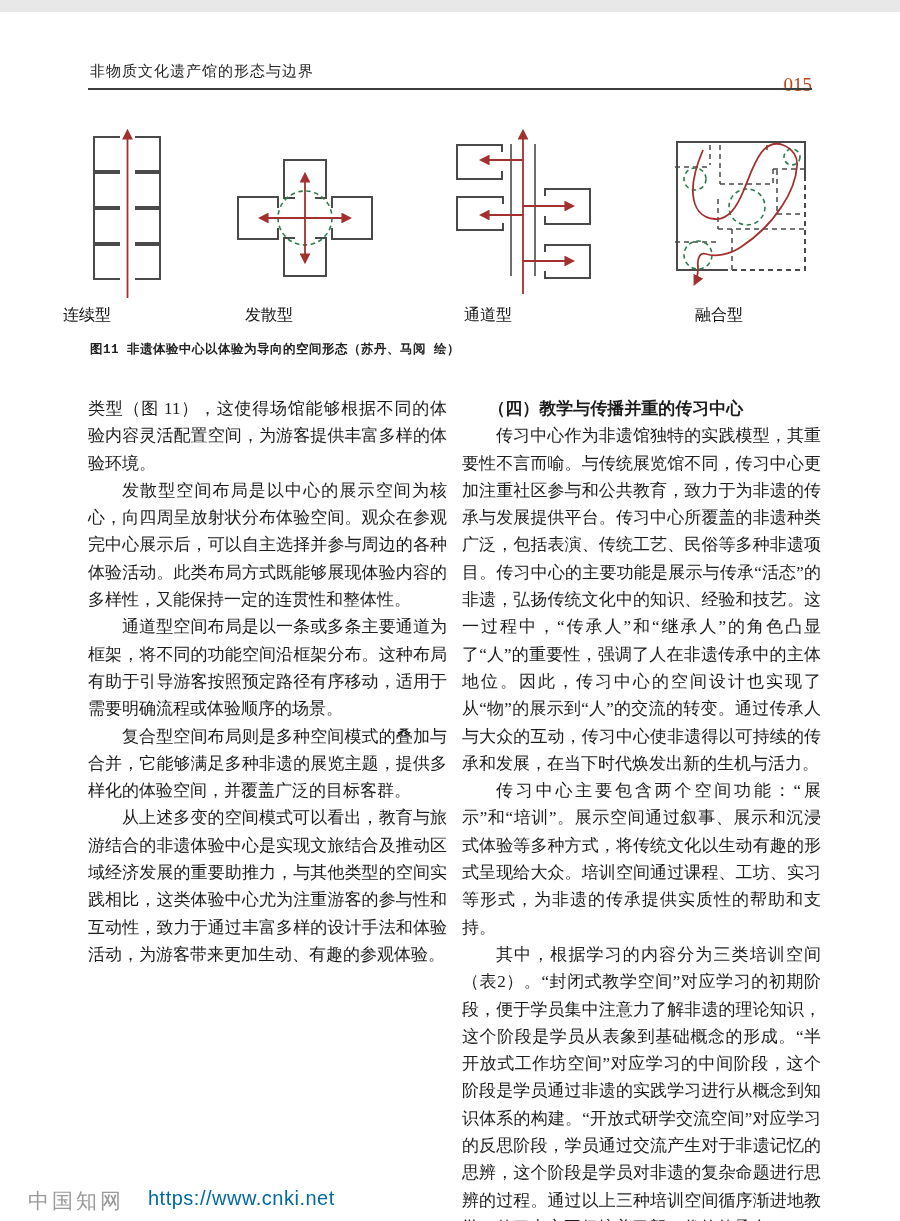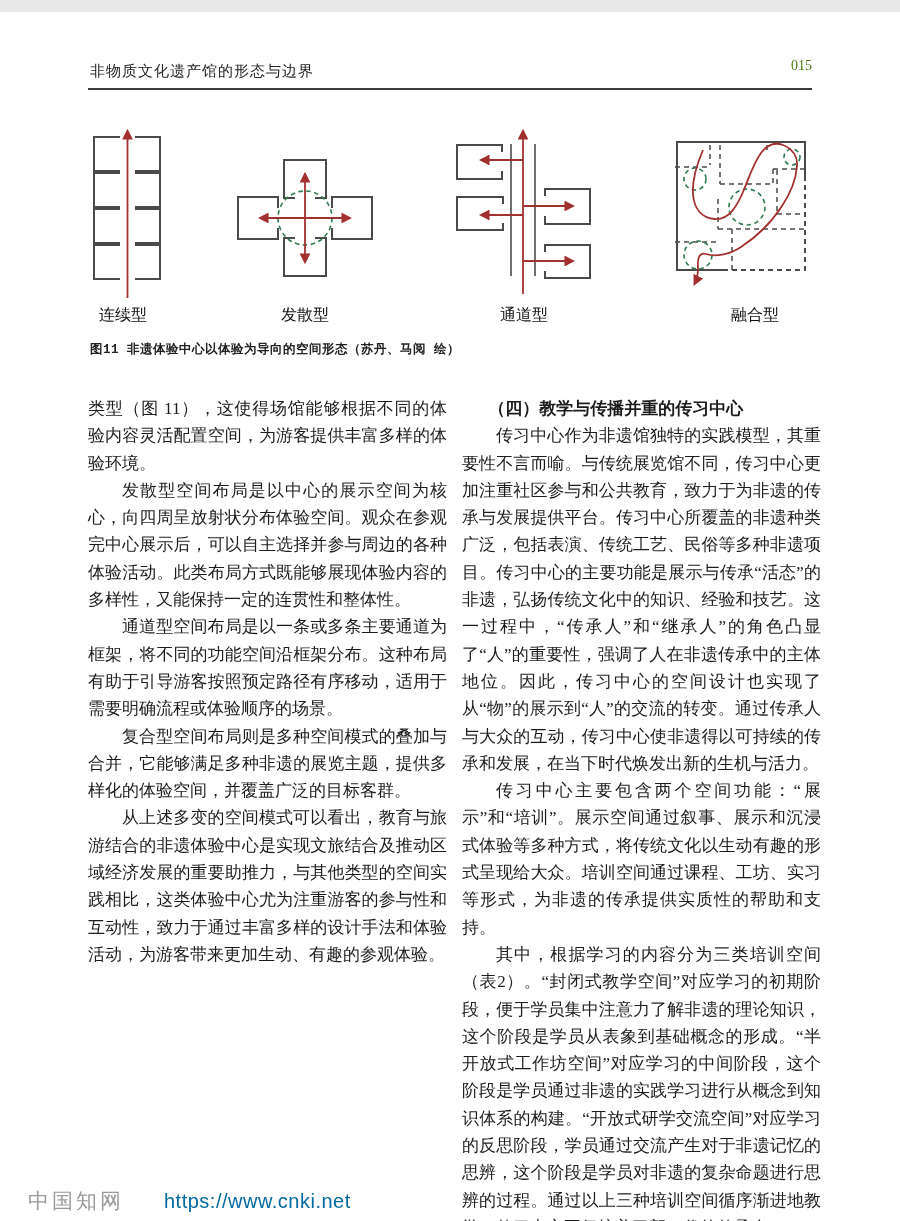--- a/index.html
+++ b/index.html
@@ -3,39 +3,39 @@
 <meta charset="utf-8">
 <style>
   html,body { margin:0; padding:0; background:#e8e8e8; }
   .page {
     position:relative; width:900px; height:1221px; margin:12px auto;
     background:#ffffff; overflow:hidden;
     font-family:"Liberation Serif","DejaVu Serif",serif; color:#1c1c1c;
   }
   
   .running-title { position:absolute; left:90px; top:50px; font-size:15px; letter-spacing:1px; color:#242424; }
-  .page-number  { position:absolute; right:88px; top:46px; font-size:14px; color:#4d7c0f; }
+  .page-number  { position:absolute; right:88px; top:62px; font-size:19px; color:#c2410c; }
   .header-rule  { position:absolute; left:88px; top:76px; width:724px; height:2px; background:#3c3c3c; }
 
   
   .fig-svg { position:absolute; }
   #svg-continuous { left:88px;  top:114px; }
   #svg-divergent  { left:236px; top:146px; }
   #svg-channel    { left:452px; top:112px; }
   #svg-fusion     { left:673px; top:124px; }
 
   .wall       { stroke:var(--wall); fill:none; stroke-width:2; }
   .wall-line  { stroke:#3f3f3f; fill:none; stroke-width:1.5; }
   .dashedwall { stroke:var(--wall); fill:none; stroke-width:1.5; stroke-dasharray:5 4; }
   .gcircle    { stroke:var(--circle); fill:none; stroke-width:1.6; stroke-dasharray:4.5 3.5; }
   .rarrow     { stroke:var(--arrow); fill:none; stroke-width:1.8; }
   .erase      { fill:#ffffff; stroke:none; }
   .ahead      { fill:var(--arrow); }
 
-  .diagram-label { position:absolute; top:293px; width:120px; text-align:center; font-size:16px; color:#121212; }
+  .diagram-label { position:absolute; top:293px; width:120px; text-align:left; font-size:16px; color:#121212; }
   #label-0 { left:63px; }
   #label-1 { left:245px; }
   #label-2 { left:464px; }
   #label-3 { left:695px; }
 
   .figure-caption {
     position:absolute; left:90px; top:329px; font-size:12.5px; font-weight:bold;
     font-family:Liberation Mono, monospace; color:#222; letter-spacing:0.5px;
   }
 
@@ -43,21 +43,21 @@
   .body-columns { position:absolute; left:88px; top:383px; width:733px; display:flex; gap:15px; }
   .column { width:359px; }
   .column p {
     margin:0; font-size:17px; line-height:27.3px; text-align:justify;
     text-indent:2em; text-justify:inter-character; color:#1c1c1c;
   }
   p.no-indent { text-indent:0; }
   p.section-heading { font-weight:bold; text-indent:1.55em; }
 
   
-  .footer { position:absolute; left:28px; top:1175px; display:flex; align-items:center; gap:40px;
+  .footer { position:absolute; left:28px; top:1175px; display:flex; align-items:flex-start; gap:24px;
             font-family:"Liberation Sans","DejaVu Sans",sans-serif; }
   .footer-brand { font-size:21px; letter-spacing:3px; color:#9a9a9a; }
   .footer-url   { font-size:20px; letter-spacing:0.5px; color:#0369a1; }
 </style>
 </head>
 <body>
 
 <div class="page">
 
   <svg width="0" height="0" style="position:absolute">

